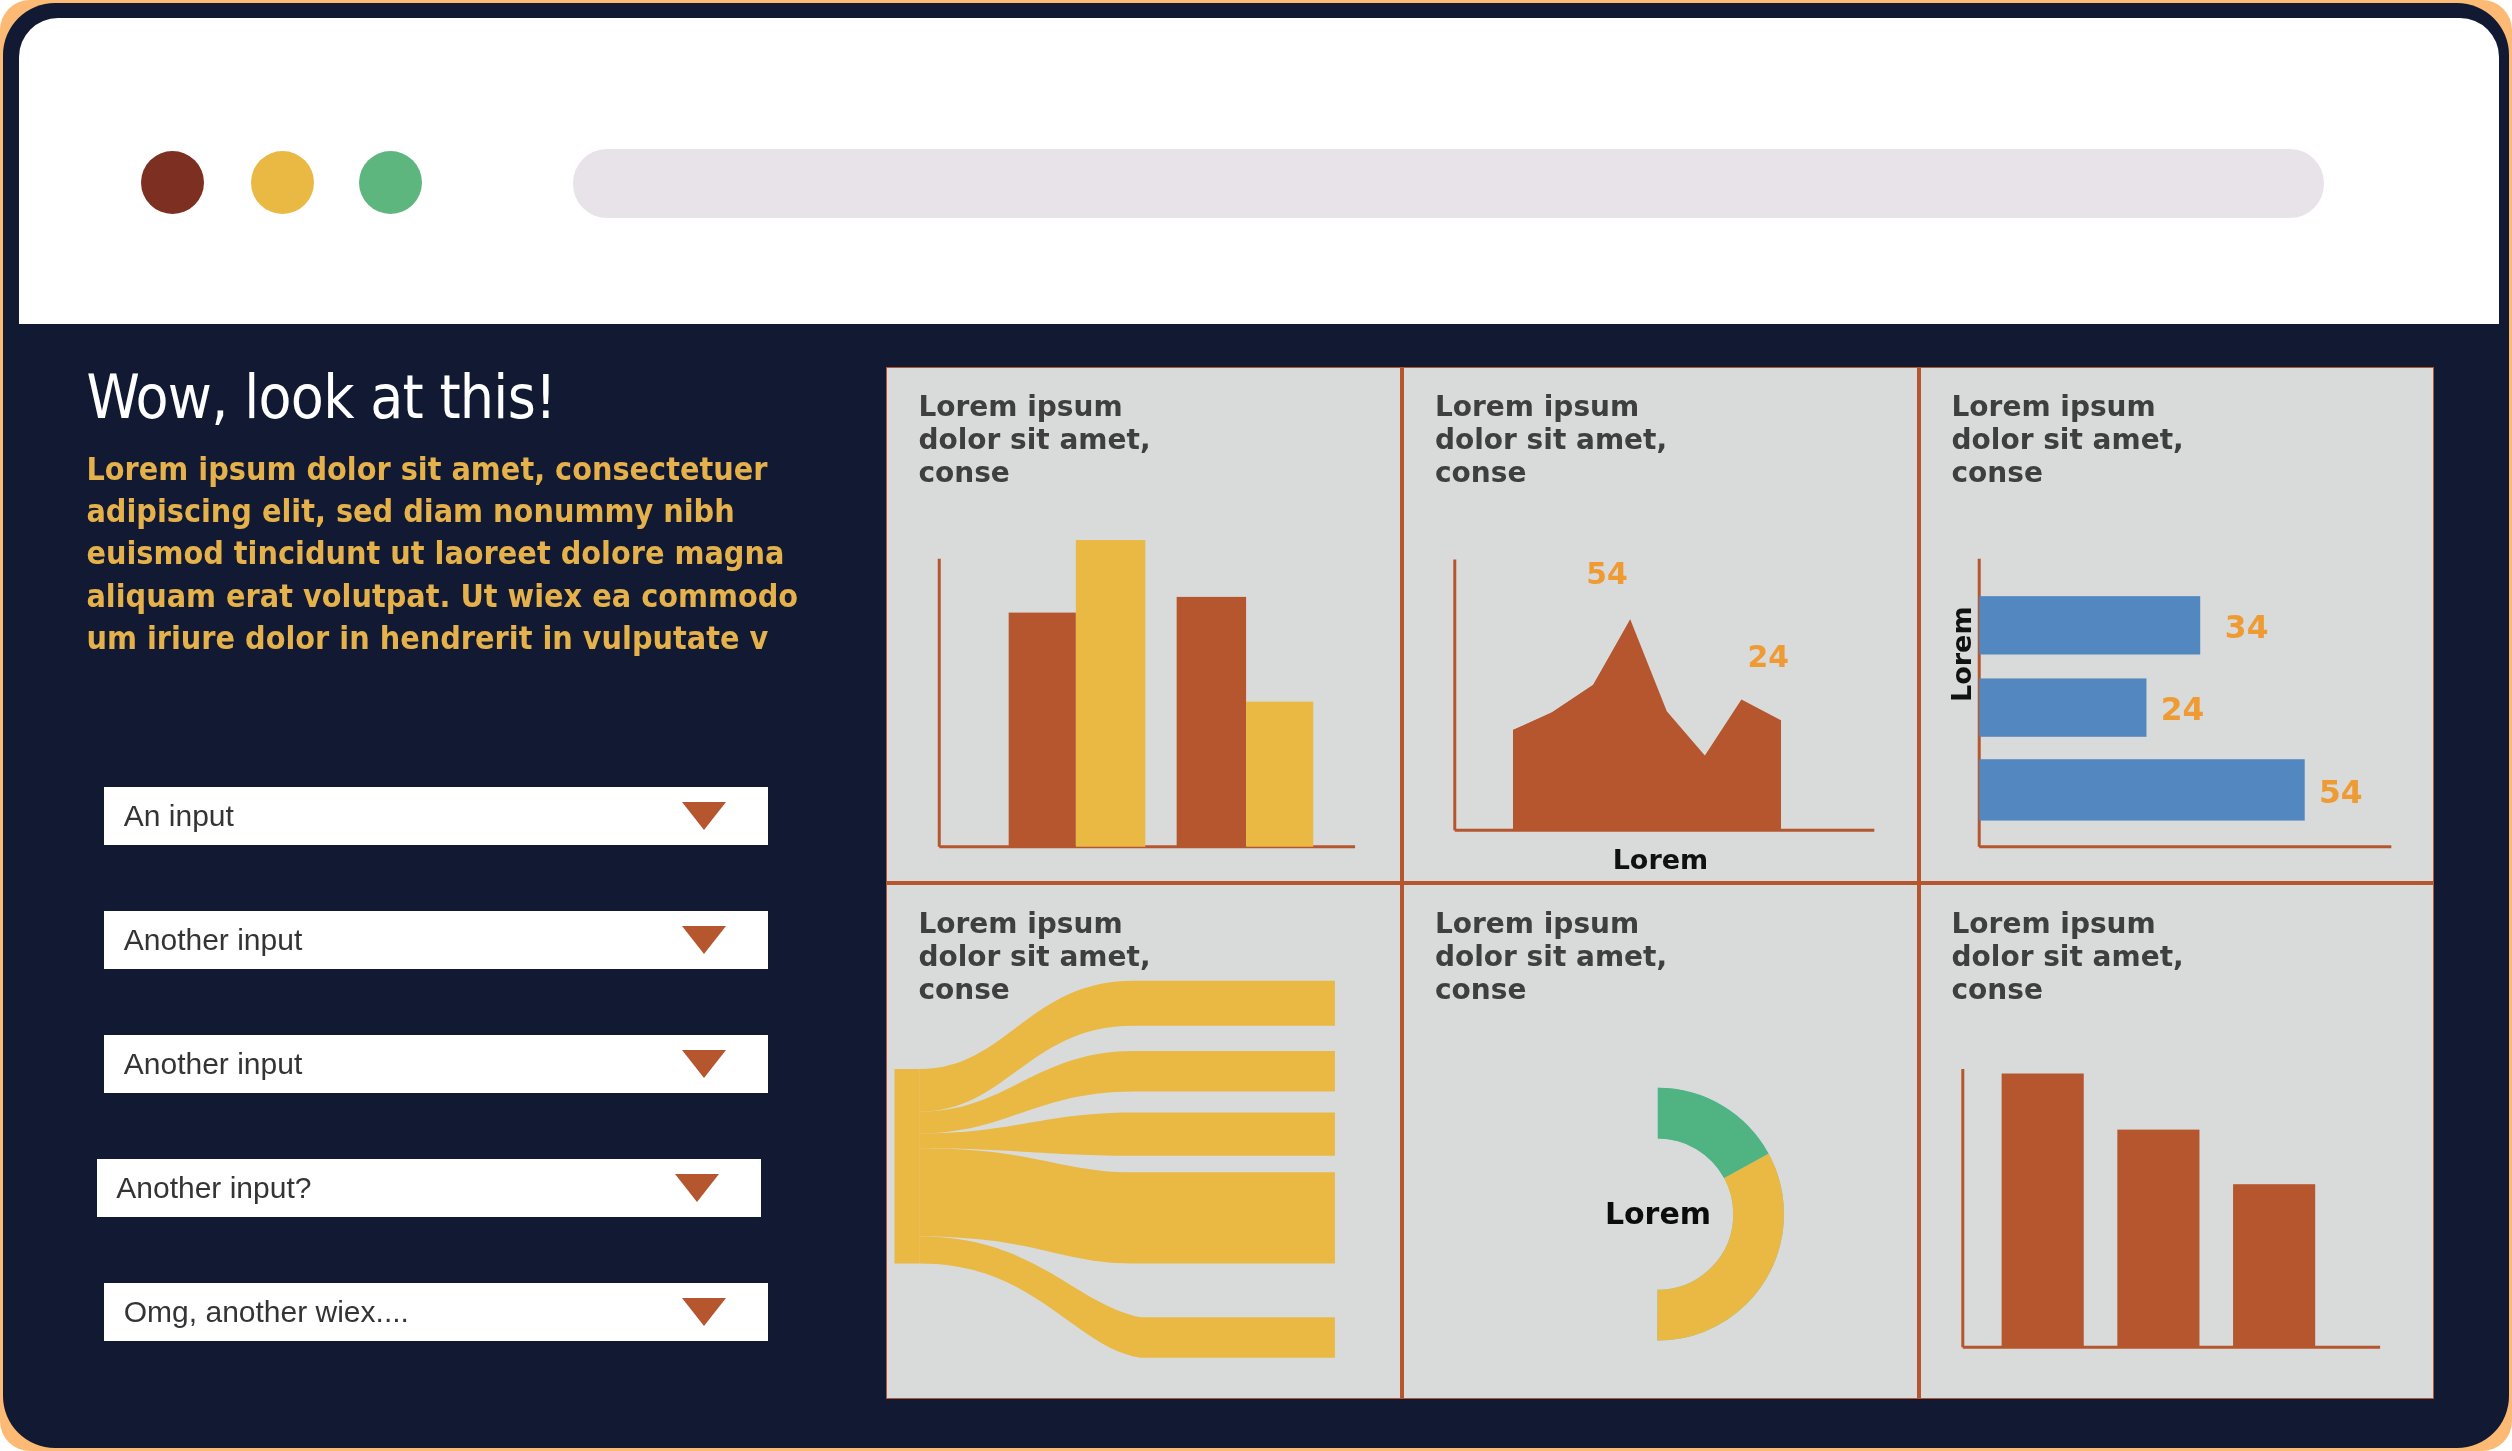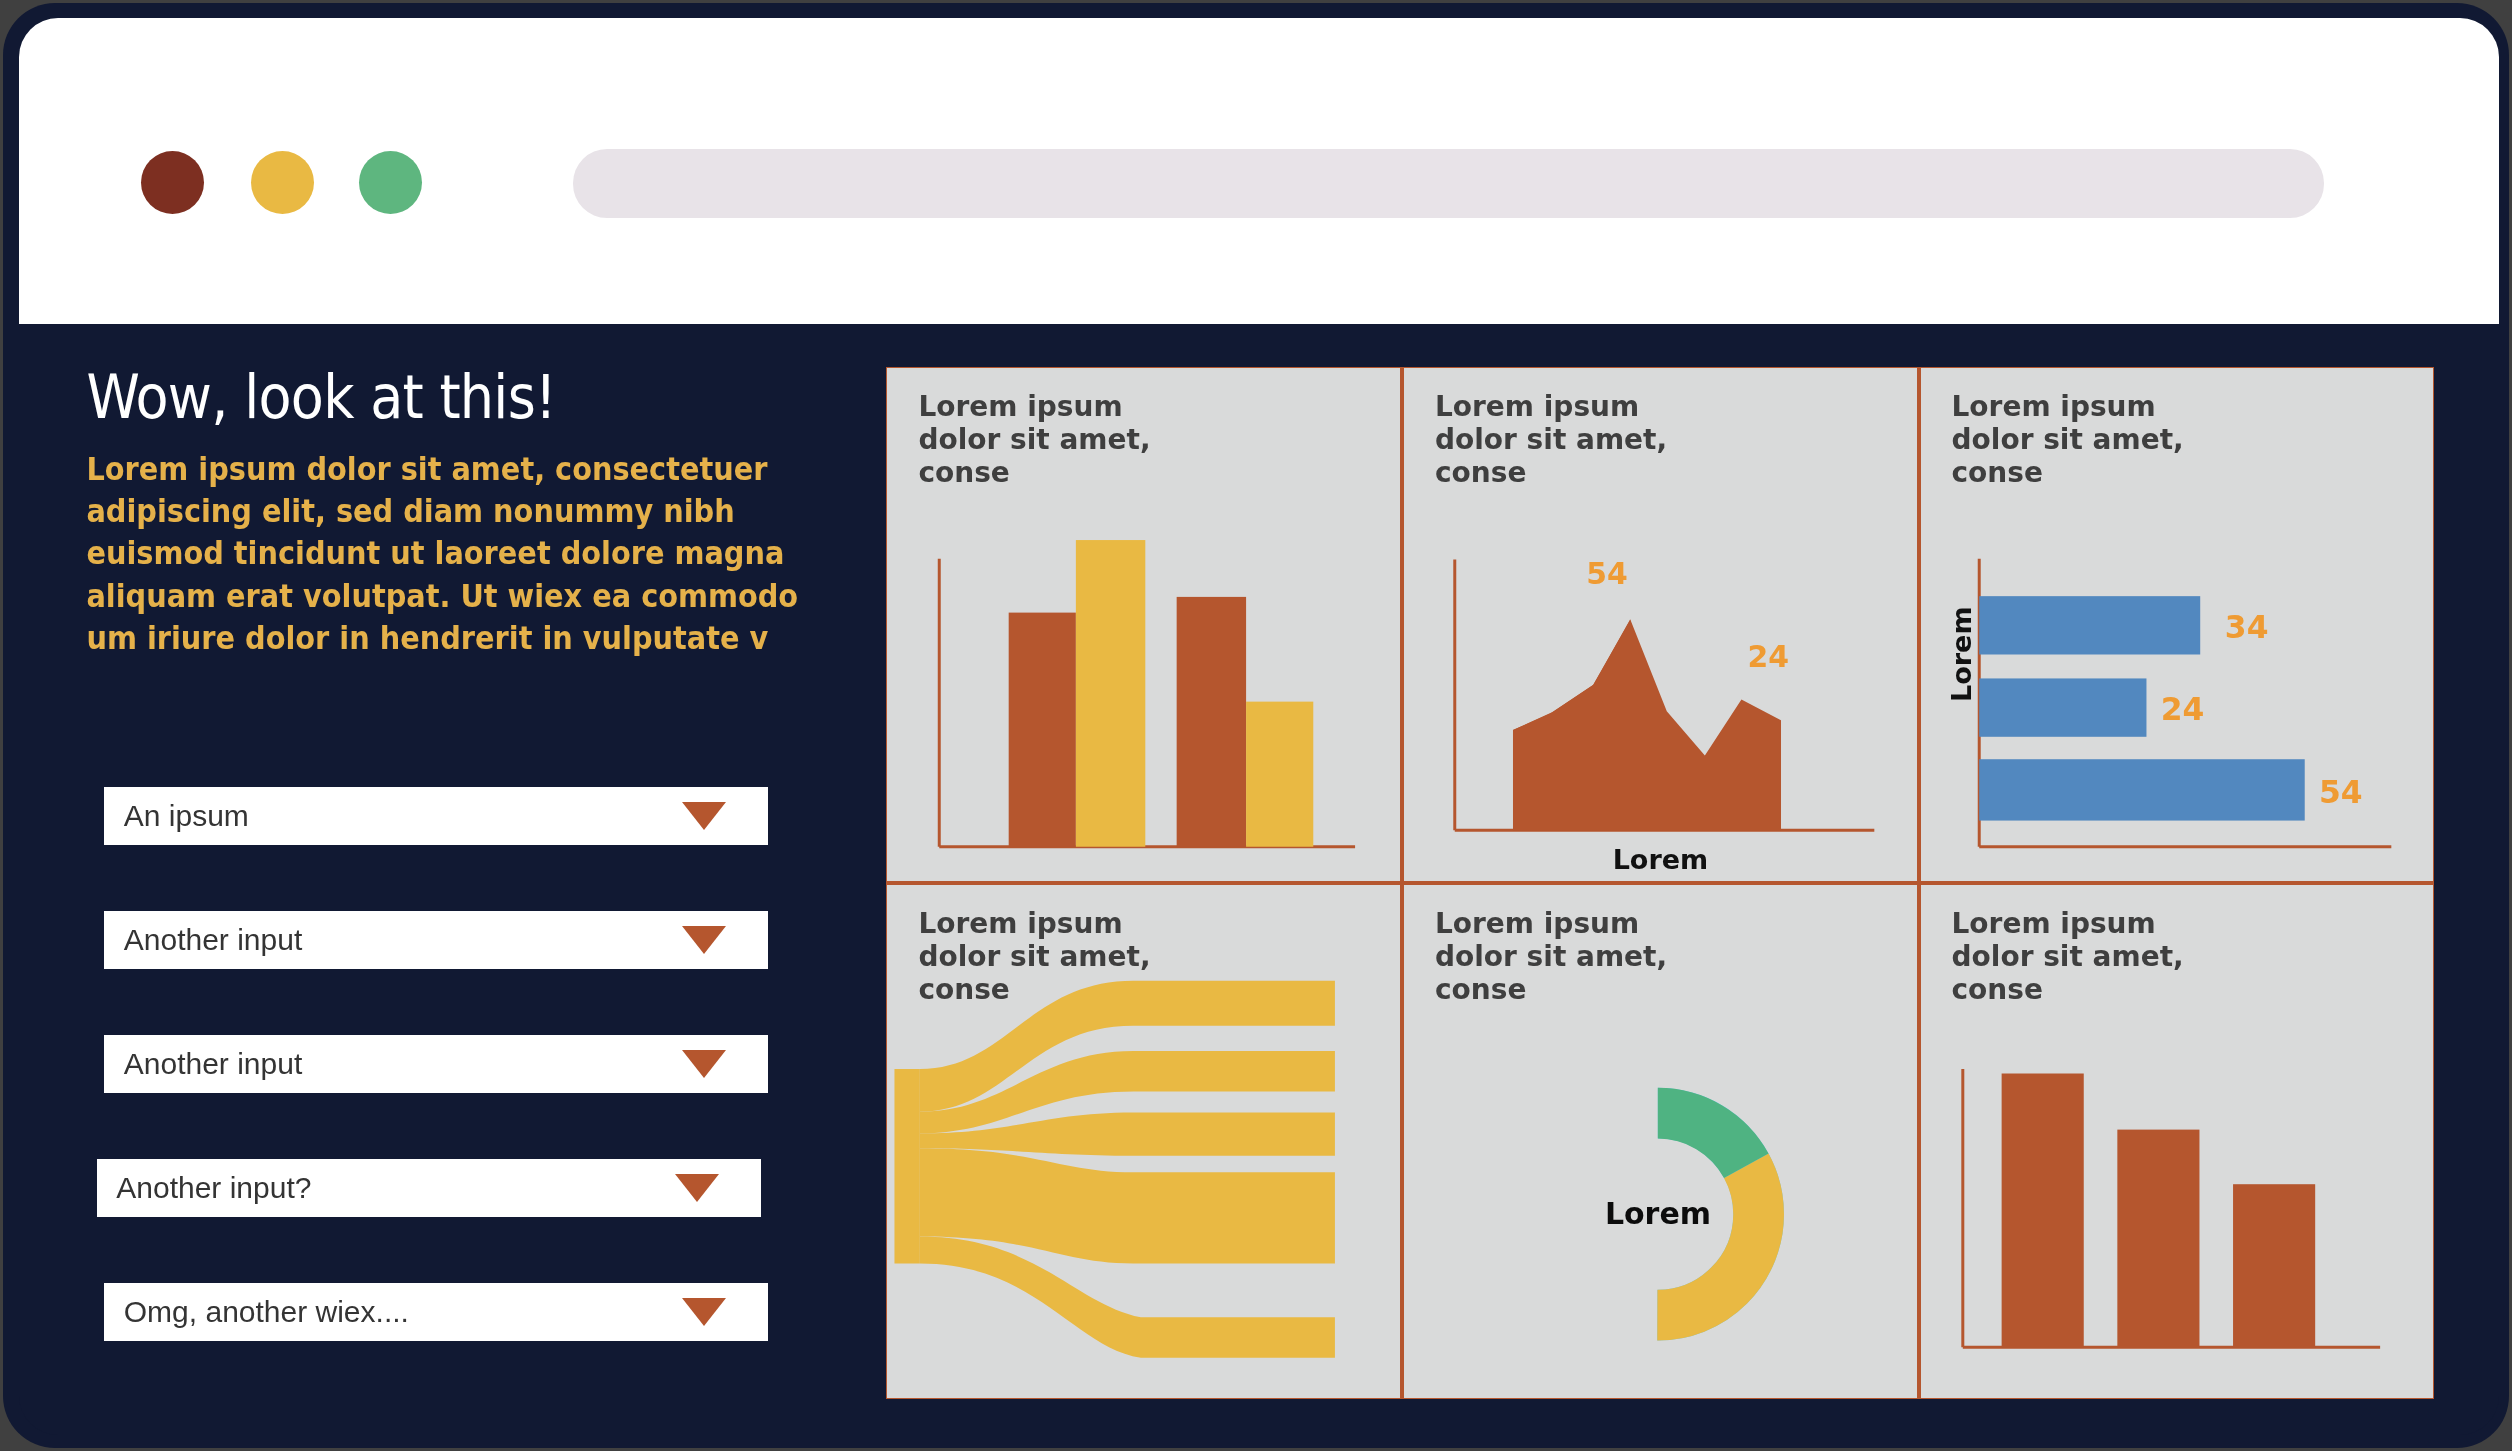--- a/index.html
+++ b/index.html
@@ -1,17 +1,17 @@
 <!DOCTYPE html>
 <html style="font-size:12px"><head>
 <meta charset="utf-8">
 <style>
   html,body{margin:0;padding:0;background:#ffffff;}
   body{font-family:"DejaVu Sans",sans-serif;}
-  #root{position:relative;width:2512px;height:1451px;overflow:hidden;background:#404040;}
+  #root{position:relative;width:2512px;height:1451px;overflow:hidden;background:#fdba74;border-radius:30px;}
 
   
   .window-frame{position:absolute;left:3px;top:3px;width:2506px;height:1445px;
     border-radius:52px 52px 52px 52px;background:#111933;}
   .chrome-bar{position:absolute;left:16.4px;top:15px;width:2480px;height:306px;
     background:#ffffff;border-radius:39px 39px 0 0;}
   .dot{position:absolute;top:133px;width:63px;height:63px;border-radius:50%;}
   .dot-close{left:122px;background:#7d2f21;}
   .dot-min{left:232px;background:#e9b943;}
   .dot-max{left:340px;background:#5eb67f;}
@@ -80,21 +80,21 @@
 
     <div class="app-body">
 
       <div class="sidebar">
         <h1 class="headline">Wow, look at this!</h1>
         <p class="blurb">Lorem ipsum dolor sit amet, consectetuer adipiscing elit, sed diam nonummy nibh euismod tincidunt ut laoreet dolore magna aliquam erat volutpat. Ut wiex ea commodo um iriure dolor in hendrerit in vulputate v</p>
 
         <div class="inputs">
 
           <div class="field f1">
-            <span class="label">An ipsum</span>
+            <span class="label">An input</span>
             <span class="caret"></span>
           </div>
 
           <div class="field f2">
             <span class="label">Another input</span>
             <span class="caret"></span>
           </div>
 
           <div class="field f3">
             <span class="label">Another input</span>

